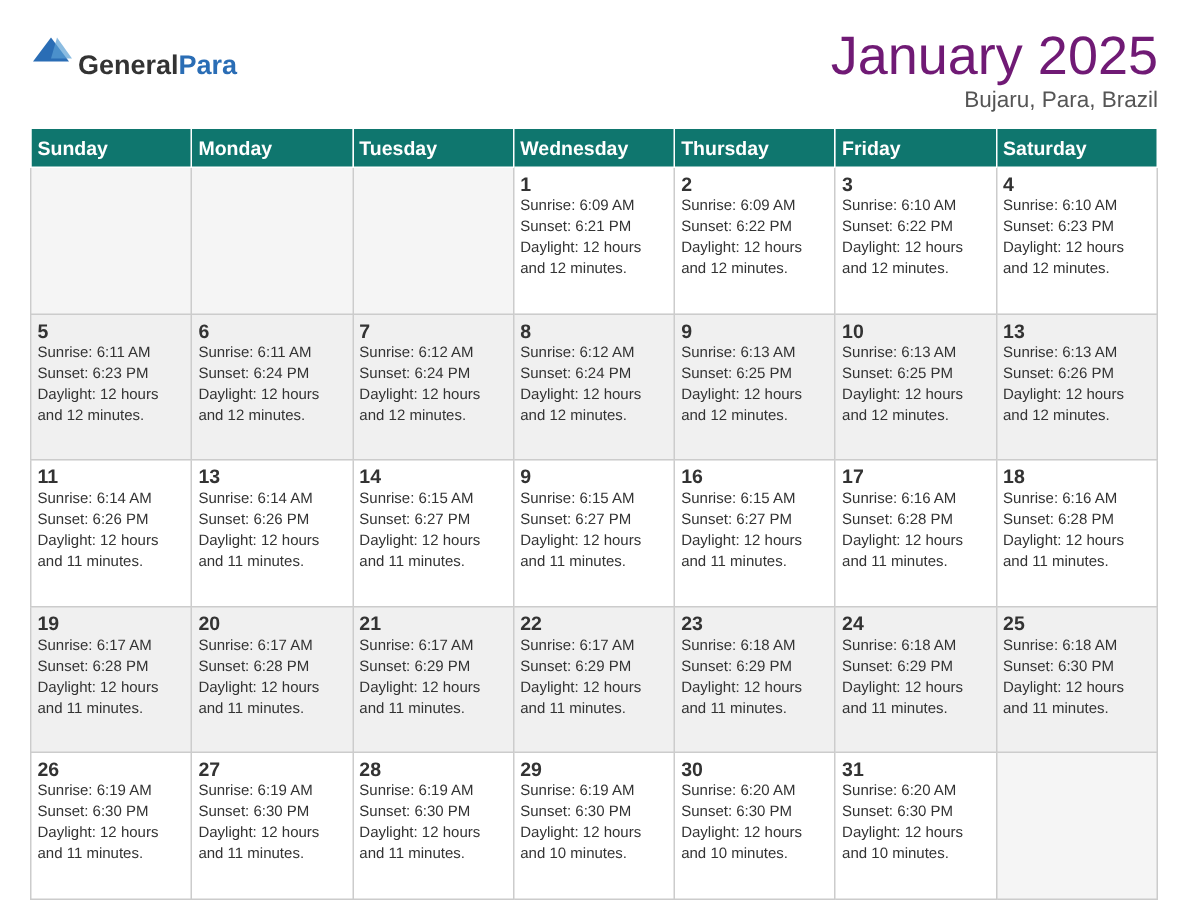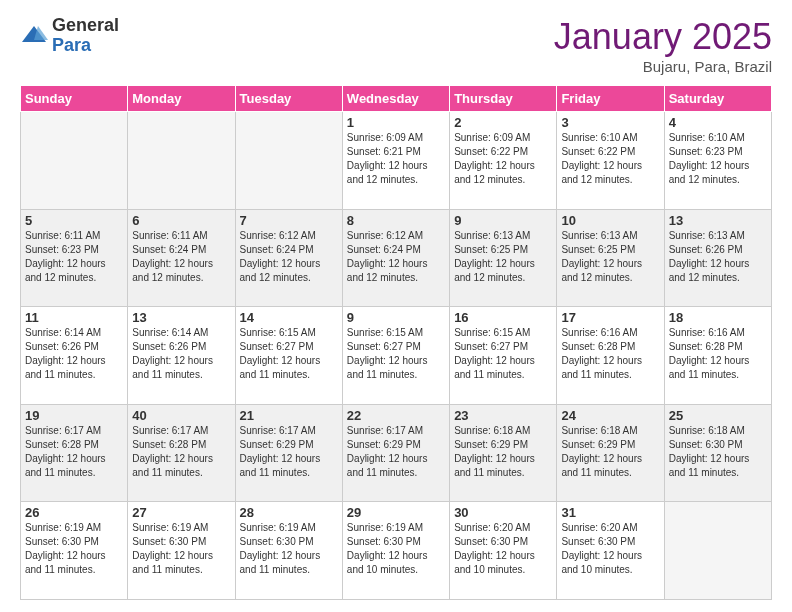--- a/index.html
+++ b/index.html
@@ -23,22 +23,22 @@
       align-items: flex-start;
       margin-bottom: 10px;
     }
     .logo {
       display: flex;
       align-items: center;
       gap: 4px;
     }
     .logo-text {
       display: flex;
-      flex-direction: column;
       line-height: 1.1;
+      margin-top: 18px;
     }
     .logo-general {
       font-size: 18px;
       font-weight: bold;
       color: #333;
     }
     .logo-blue {
       font-size: 18px;
       font-weight: bold;
       color: #2a6db5;
@@ -58,21 +58,21 @@
     .calendar-subtitle {
       font-size: 15px;
       color: #555;
     }
     .calendar {
       width: 100%;
       border-collapse: collapse;
       flex: 1;
     }
     .calendar th {
-      background: #ec4899;
+      background: #0f766e;
       color: #fff;
       font-size: 13px;
       font-weight: bold;
       padding: 5px 4px;
       text-align: left;
       border: 1px solid #fff;
     }
     .calendar td {
       vertical-align: top;
       border: 1px solid #ccc;
@@ -216,21 +216,21 @@
             <span class="day-num">18</span>
             <div class="day-info">Sunrise: 6:16 AM<br>Sunset: 6:28 PM<br>Daylight: 12 hours<br>and 11 minutes.</div>
           </td>
         </tr>
         <tr class="row-shade">
           <td>
             <span class="day-num">19</span>
             <div class="day-info">Sunrise: 6:17 AM<br>Sunset: 6:28 PM<br>Daylight: 12 hours<br>and 11 minutes.</div>
           </td>
           <td>
-            <span class="day-num">40</span>
+            <span class="day-num">20</span>
             <div class="day-info">Sunrise: 6:17 AM<br>Sunset: 6:28 PM<br>Daylight: 12 hours<br>and 11 minutes.</div>
           </td>
           <td>
             <span class="day-num">21</span>
             <div class="day-info">Sunrise: 6:17 AM<br>Sunset: 6:29 PM<br>Daylight: 12 hours<br>and 11 minutes.</div>
           </td>
           <td>
             <span class="day-num">22</span>
             <div class="day-info">Sunrise: 6:17 AM<br>Sunset: 6:29 PM<br>Daylight: 12 hours<br>and 11 minutes.</div>
           </td>

